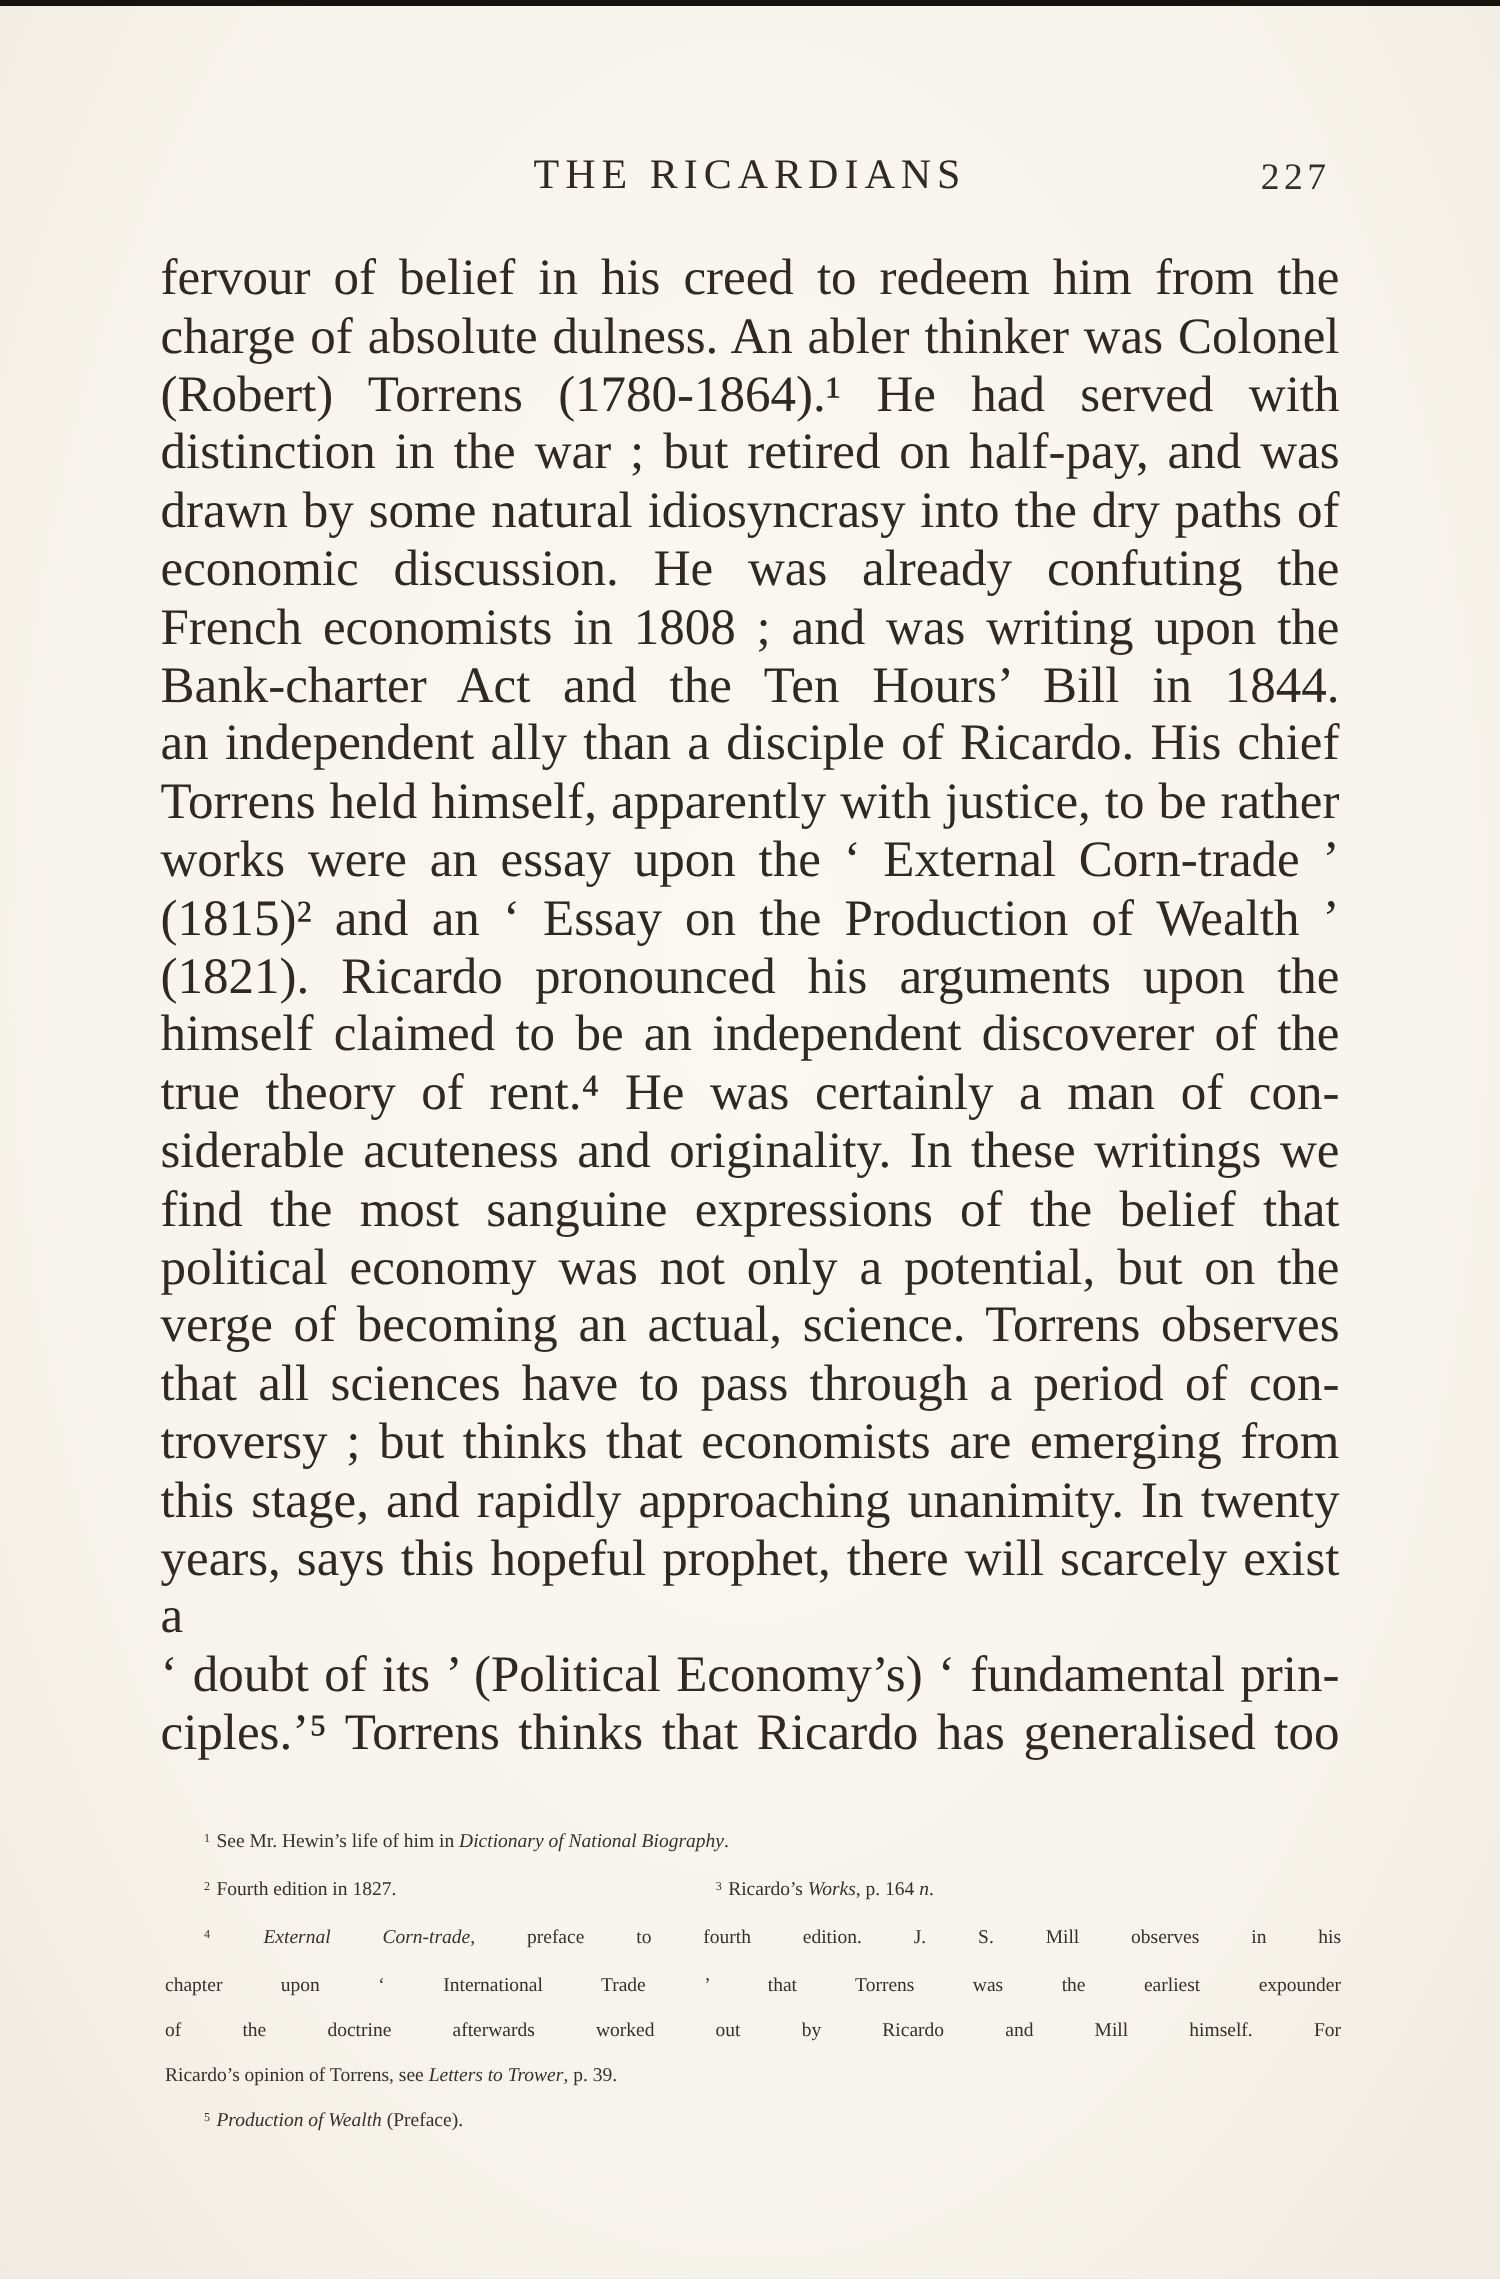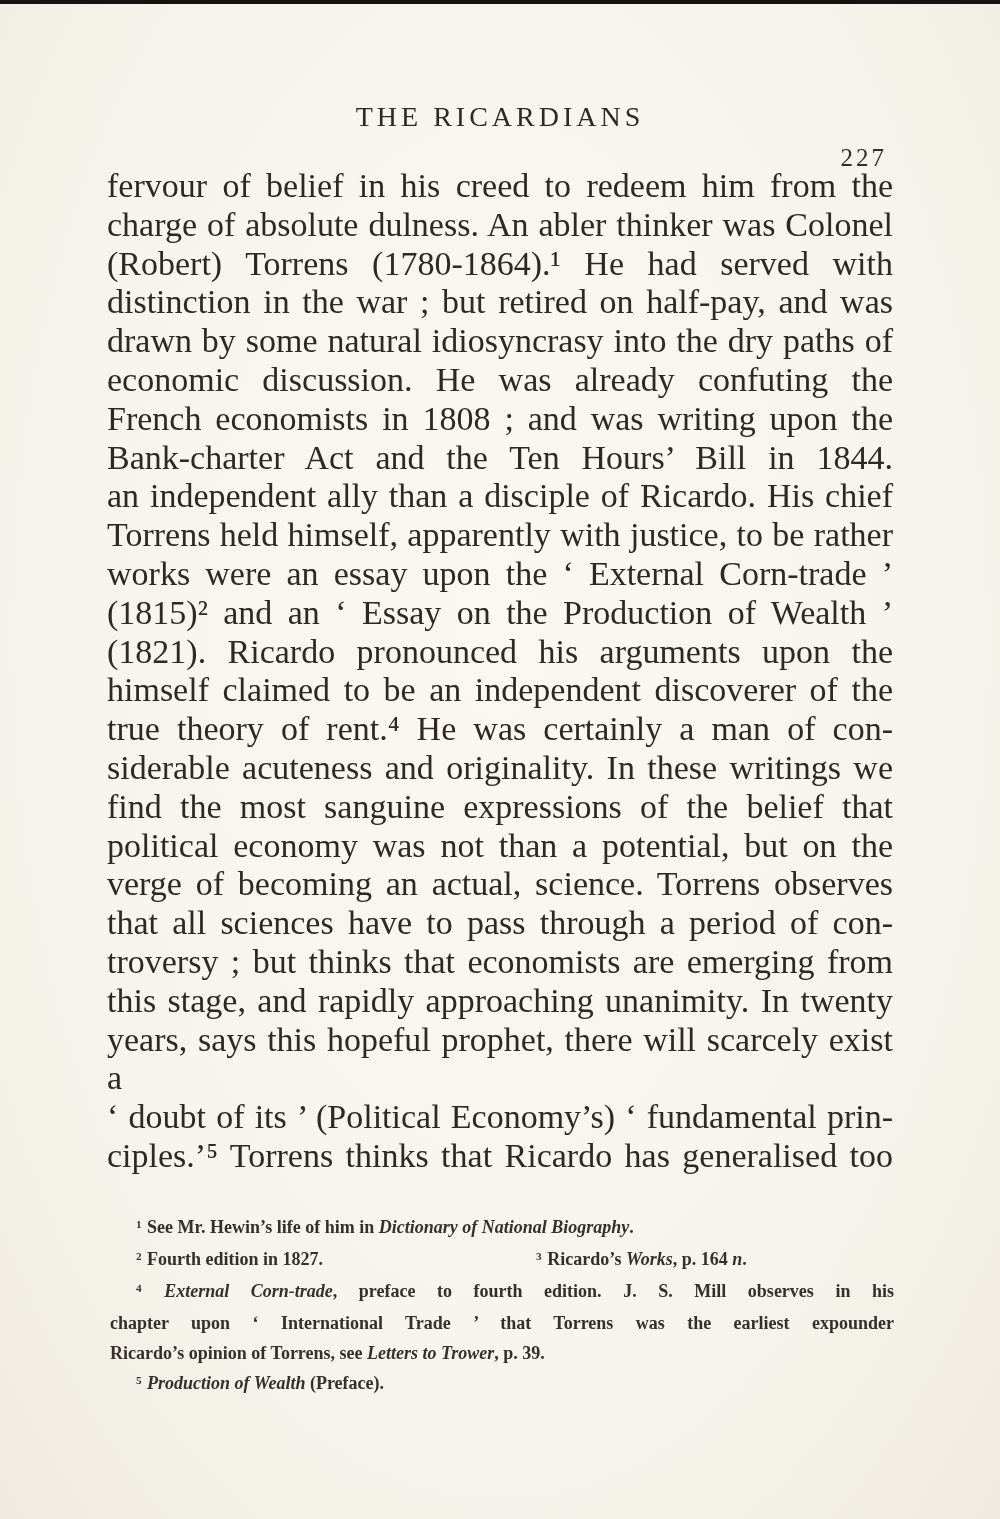--- a/index.html
+++ b/index.html
@@ -31,41 +31,39 @@
     font-size:28px;
     letter-spacing:4px;
     line-height:34px;
     color:#2f2b24;
   }
   .page-number{
     position:absolute;right:6px;top:5px;
     font-size:25px;
     letter-spacing:3px;
     color:#33302a;
-    margin-top:39px;
   }
   .body-text{
     position:absolute;top:167px;left:107px;width:786px;
   }
   .body-line{
     font-size:34px;
     line-height:38.8px;
     text-align:justify;
     text-align-last:justify;
     white-space:normal;
     color:var(--ink);
   }
   .footnotes{
     position:absolute;top:1212px;left:110px;width:784px;
   }
   .fn-line{
-    font-size:18px;
+    font-size:13px;
     line-height:30px;
     color:#35312a;
-    font-weight:bold;
   }
   .fn-line.indent{ text-indent:26px; }
   .fn-line.justify{ text-align:justify; text-align-last:justify; }
   .it{ font-style:italic; }
   .fn-sup{
     font-size:0.62em;
     position:relative;top:-0.42em;
     margin-right:1px;
   }
   .fn-gap{ display:inline-block; height:1px; }
@@ -92,31 +90,32 @@
       <div class="body-line">Bank-charter Act and the Ten Hours’ Bill in 1844.</div>
       <div class="body-line">an independent ally than a disciple of Ricardo. His chief</div>
       <div class="body-line">Torrens held himself, apparently with justice, to be rather</div>
       <div class="body-line">works were an essay upon the ‘ External Corn-trade ’</div>
       <div class="body-line">(1815)² and an ‘ Essay on the Production of Wealth ’</div>
       <div class="body-line">(1821). Ricardo pronounced his arguments upon the</div>
       <div class="body-line">himself claimed to be an independent discoverer of the</div>
       <div class="body-line">true theory of rent.⁴ He was certainly a man of con-</div>
       <div class="body-line">siderable acuteness and originality. In these writings we</div>
       <div class="body-line">find the most sanguine expressions of the belief that</div>
-      <div class="body-line">political economy was not than a potential, but on the</div>
+      <div class="body-line">political economy was not only a potential, but on the</div>
       <div class="body-line">verge of becoming an actual, science. Torrens observes</div>
       <div class="body-line">that all sciences have to pass through a period of con-</div>
       <div class="body-line">troversy ; but thinks that economists are emerging from</div>
       <div class="body-line">this stage, and rapidly approaching unanimity. In twenty</div>
       <div class="body-line">years, says this hopeful prophet, there will scarcely exist a</div>
       <div class="body-line">‘ doubt of its ’ (Political Economy’s) ‘ fundamental prin-</div>
       <div class="body-line">ciples.’⁵ Torrens thinks that Ricardo has generalised too</div>
     </main>
 
   <footer class="footnotes">
       <div class="fn-line indent"><span class="fn-sup">1</span><span class=""> See Mr. Hewin’s life of him in </span><span class=" it">Dictionary of National Biography</span><span class="">.</span></div>
       <div class="fn-line indent"><span class="fn-sup">2</span><span class=""> Fourth edition in 1827.</span><span class="fn-gap" style="width: 213px;"></span><span class="fn-sup">3</span><span class=""> Ricardo’s </span><span class=" it">Works</span><span class="">, p. 164 </span><span class=" it">n</span><span class="">.</span></div>
       <div class="fn-line indent justify"><span class="fn-sup">4</span><span class=""> </span><span class=" it">External Corn-trade</span><span class="">, preface to fourth edition. J. S. Mill observes in his</span></div>
       <div class="fn-line justify"><span class="">chapter upon ‘ International Trade ’ that Torrens was the earliest expounder</span></div>
+      <div class="fn-line justify"><span class="">of the doctrine afterwards worked out by Ricardo and Mill himself. For</span></div>
       <div class="fn-line"><span class="">Ricardo’s opinion of Torrens, see </span><span class=" it">Letters to Trower</span><span class="">, p. 39.</span></div>
       <div class="fn-line indent"><span class="fn-sup">5</span><span class=""> </span><span class=" it">Production of Wealth</span><span class=""> (Preface).</span></div>
     </footer>
 </div>
 
 </body></html>

